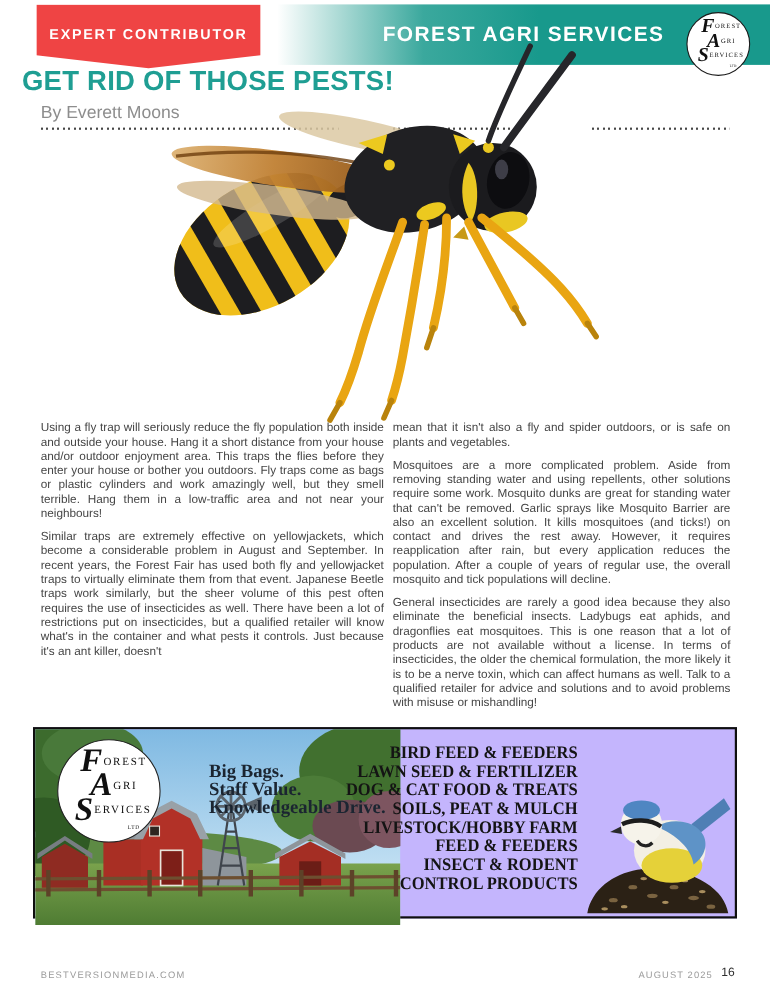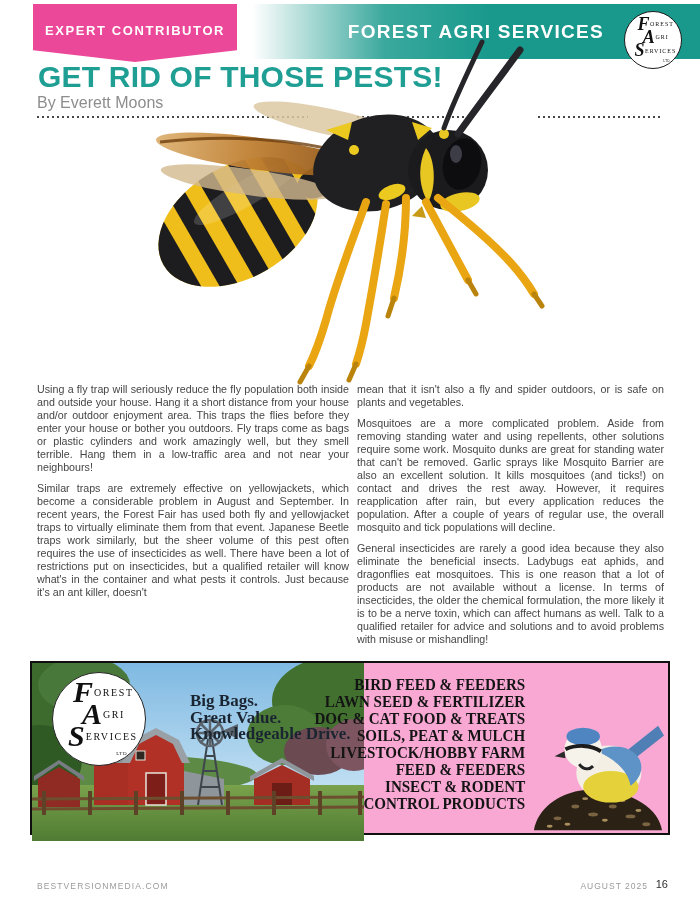--- a/index.html
+++ b/index.html
@@ -4,62 +4,62 @@
 <style>
   html,body{margin:0;padding:0;background:#fff;}
   body{width:700px;height:909px;position:relative;overflow:hidden;
        font-family:"Liberation Sans",sans-serif;-webkit-font-smoothing:antialiased;}
 
   
   .band{position:absolute;left:0;top:4px;width:700px;height:55px;z-index:1;
         background:linear-gradient(90deg,rgba(24,153,140,0) 0%,rgba(24,153,140,0) 36%,
                    rgba(24,153,140,.85) 55%,#18998c 70%,#18998c 100%);}
   .ribbon{position:absolute;left:33px;top:4px;width:204px;height:66px;z-index:3;
-          background:#ec4899;clip-path:polygon(0 0,100% 0,100% 70%,50% 88%,0 70%);
+          background:#ef4444;clip-path:polygon(0 0,100% 0,100% 70%,50% 88%,0 70%);
           display:flex;justify-content:center;box-sizing:border-box;padding-top:19px;
           color:#fff;font-weight:bold;font-size:13px;letter-spacing:1.6px;}
   .brand{position:absolute;right:96px;top:4px;height:55px;line-height:55px;z-index:2;
          color:#fff;font-weight:bold;font-size:19px;letter-spacing:1.3px;}
 
   
   .logo-circle{position:absolute;background:#fff;border:1px solid #1b1b1b;border-radius:50%;
                overflow:hidden;z-index:4;}
   .logo-header{left:624px;top:11px;width:56px;height:56px;}
   .fas{position:relative;width:90px;height:90px;font-family:"Liberation Serif",serif;color:#101010;}
   .logo-header .fas{transform:scale(.6);transform-origin:0 0;margin-left:1px;margin-top:1px;}
   .fas-row{position:absolute;left:0;width:100%;white-space:nowrap;}
   .fas-big{font-size:30px;font-style:italic;font-weight:bold;line-height:20px;display:inline-block;vertical-align:middle;}
   .fas-rest{font-size:10px;letter-spacing:1.6px;display:inline-block;vertical-align:middle;margin-left:1px;}
   .fas-r1{top:8px;left:19px;}
   .fas-r2{top:30px;left:28px;}
   .fas-r3{top:52px;left:14px;}
   .fas-suffix{position:absolute;top:77px;right:17px;font-size:5px;letter-spacing:.5px;}
 
   
-  .title{position:absolute;left:38px;top:60px;z-index:6;color:#1f9e93;
-         font-size:30px;font-weight:bold;letter-spacing:.2px;}
+  .title{position:absolute;left:20px;top:60px;z-index:6;color:#1f9e93;
+         font-size:25px;font-weight:bold;letter-spacing:.2px;}
   .byline{position:absolute;left:37px;top:94px;z-index:6;color:#8d8d8d;font-size:16px;}
   .dots{position:absolute;top:116px;height:2px;z-index:2;
         background:repeating-linear-gradient(90deg,#474747 0 2px,transparent 2px 5px);}
   #dots1{left:37px;width:271px;} #dots2{left:357px;width:110px;} #dots3{left:538px;width:125px;}
 
   
   .wasp{position:absolute;left:130px;top:30px;width:440px;height:358px;z-index:5;pointer-events:none;}
 
   
   .col{position:absolute;top:383px;font-size:10.7px;line-height:13px;color:#454545;
        text-align:justify;z-index:6;}
   .col p{margin:0 0 8px 0;}
   .col p.lead{font-weight:bold;color:#2d2d2d;}
   .col-left{left:37px;width:312px;}
   .col-right{left:357px;width:307px;}
 
   
   .ad{position:absolute;left:30px;top:661px;width:640px;height:174px;box-sizing:border-box;
-      border:2px solid #0f0f0f;background:#f9a8d4;z-index:7;}
+      border:2px solid #0f0f0f;background:#c4b5fd;z-index:7;}
   .ad-photo{position:absolute;left:0;top:0;width:332px;height:178px;}
   .ad-logo{position:absolute;left:20px;top:9px;width:92px;height:92px;background:#fff;
            border:1px solid #242424;border-radius:50%;z-index:3;}
   .ad-logo .fas{margin:1px 0 0 1px;}
   .tagline{position:absolute;left:158px;top:30px;z-index:3;font-family:"Liberation Serif",serif;
            font-weight:bold;color:#1b2531;font-size:17px;line-height:16.5px;}
   .products{position:absolute;right:143px;top:13px;z-index:2;text-align:right;
             font-family:"Liberation Serif",serif;font-weight:bold;color:#141414;
             font-size:16px;line-height:17px;transform:scaleX(.94);transform-origin:100% 0;}
   .bird{position:absolute;left:496px;top:46px;width:138px;height:130px;}
@@ -241,21 +241,21 @@
     <div class="fas">
       <div class="fas-row fas-r1"><span class="fas-big">F</span><span class="fas-rest">OREST</span></div>
       <div class="fas-row fas-r2"><span class="fas-big">A</span><span class="fas-rest">GRI</span></div>
       <div class="fas-row fas-r3"><span class="fas-big">S</span><span class="fas-rest">ERVICES</span></div>
       <div class="fas-suffix">LTD</div>
     </div>
   </div>
 
   <div class="tagline">
     <div>Big Bags.</div>
-    <div>Great Value.</div>
+    <div>Staff Value.</div>
     <div>Knowledgeable Drive.</div>
   </div>
 
   <div class="products">
     <div>BIRD FEED &amp; FEEDERS</div>
     <div>LAWN SEED &amp; FERTILIZER</div>
     <div>DOG &amp; CAT FOOD &amp; TREATS</div>
     <div>SOILS, PEAT &amp; MULCH</div>
     <div>LIVESTOCK/HOBBY FARM</div>
     <div>FEED &amp; FEEDERS</div>

